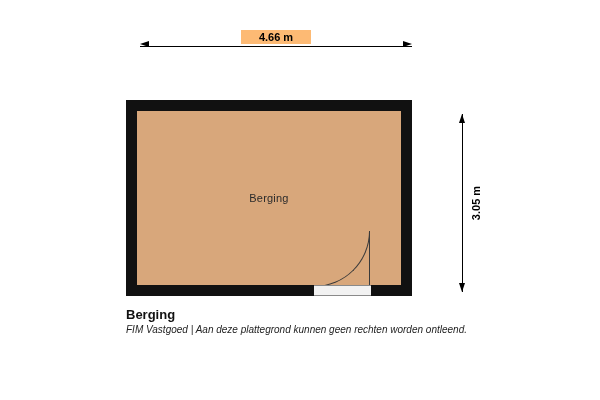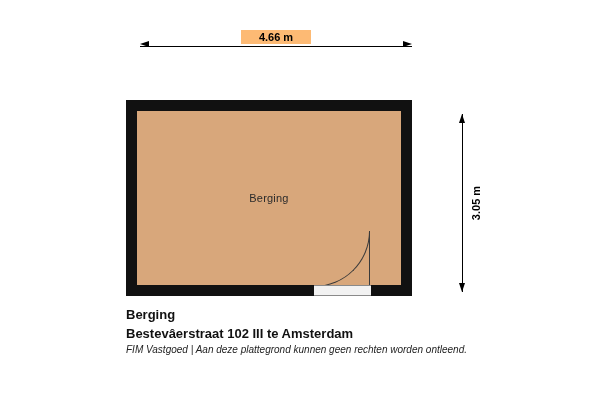--- a/index.html
+++ b/index.html
@@ -240,17 +240,16 @@
     </div>
     <div class="door-swing">
       <div class="door-arc"></div>
       <div class="door-leaf"></div>
     </div>
     <div class="door-gap"></div>
   </div>
 
   <div class="caption">
     <div class="title">Berging</div>
-    <div class="subtitle">Bestevâerstraat 102 III te Amsterdam</div>
     <div class="disclaimer">FIM Vastgoed | Aan deze plattegrond kunnen geen rechten worden ontleend.</div>
   </div>
 
 </div>
 
 </body></html>

